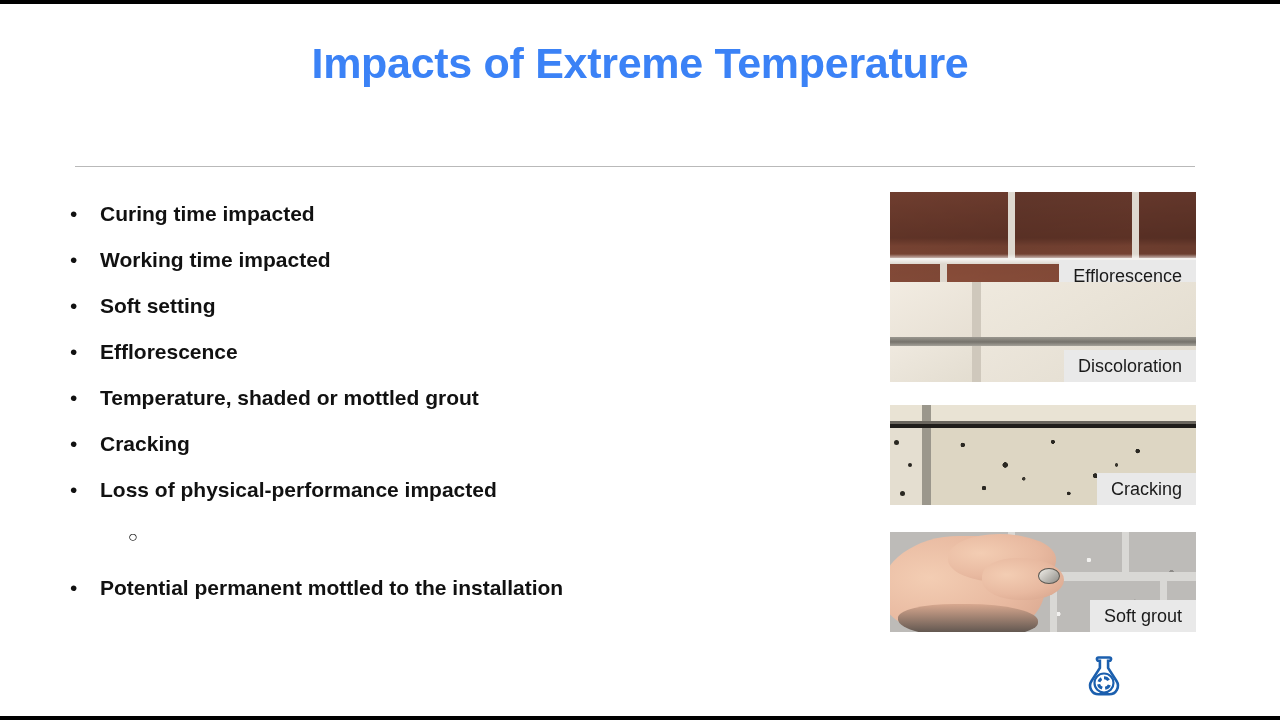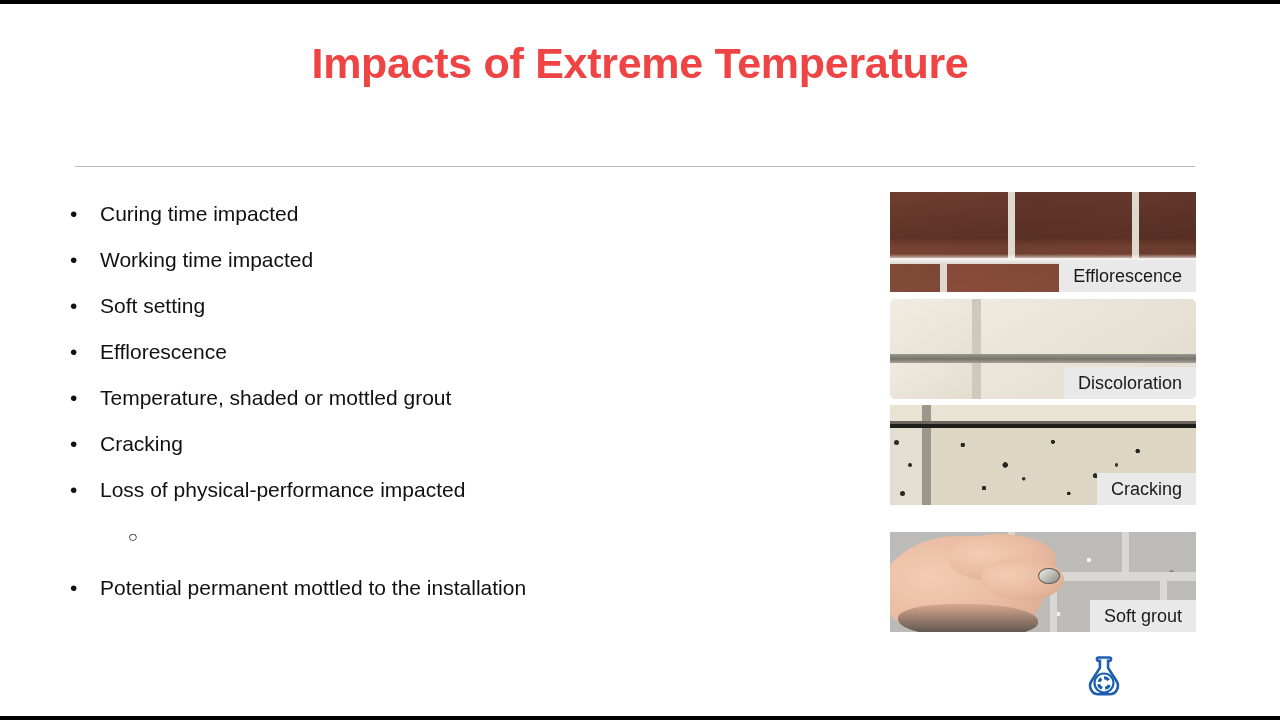--- a/index.html
+++ b/index.html
@@ -25,21 +25,21 @@
 
   
   #title-block {
     position: absolute;
     left: 0;
     top: 30px;
     width: 1280px;
     text-align: center;
   }
   .title-line {
-    color: #ef4444;
+    color: #3b82f6;
     font-size: 43px;
     font-weight: bold;
     line-height: 1.35;
     letter-spacing: -0.3px;
     white-space: nowrap;
   }
 
   #title-divider {
     position: absolute;
     left: 75px;
@@ -75,40 +75,40 @@
     text-align: left;
   }
   .bullet-row.sub .bullet-mark {
     font-size: 16px;
     line-height: 30px;
   }
   .bullet-text {
     color: #111111;
     font-size: 21px;
     line-height: 28px;
-    font-weight: normal;
+    font-weight: bold;
     max-width: 530px;
   }
   .bullet-row.sub .bullet-text {
     font-size: 20px;
     line-height: 27px;
     max-width: 480px;
   }
 
   
   .photo-panel {
     position: absolute;
     left: 890px;
     width: 306px;
     height: 100px;
     overflow: hidden;
     background: #ddd;
   }
   #photo-0 { top: 188px; }
-  #photo-1 { top: 295px; border-radius: 6px; }
+  #photo-1 { top: 278px; }
   #photo-2 { top: 401px; }
   #photo-3 { top: 528px; }
 
   .photo-art {
     position: absolute;
     inset: 0;
   }
   .caption {
     position: absolute;
     right: 0;

